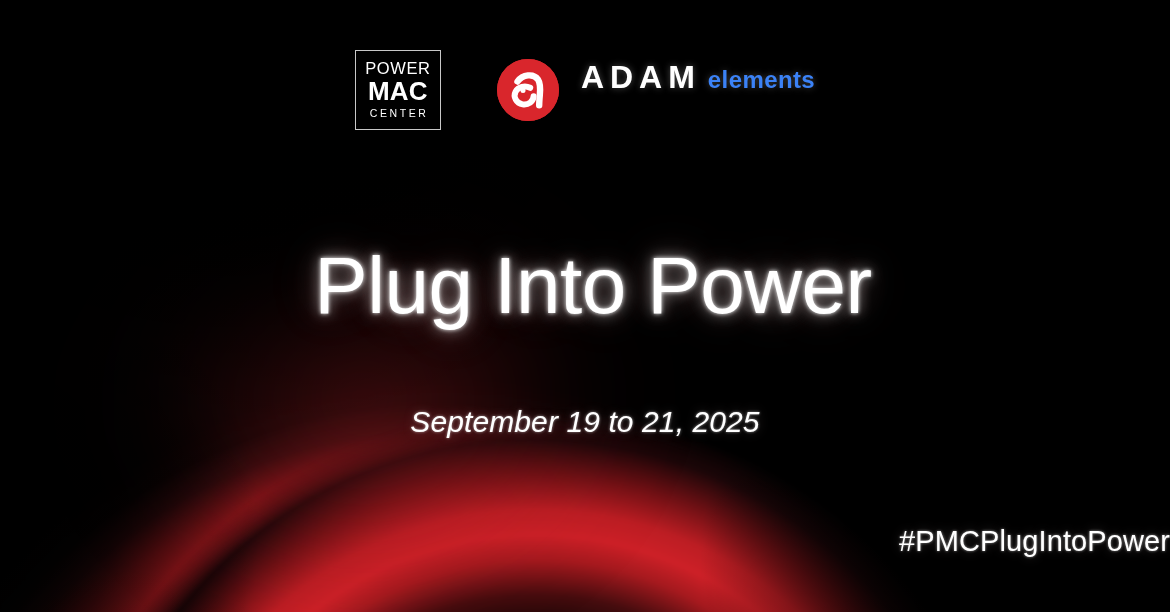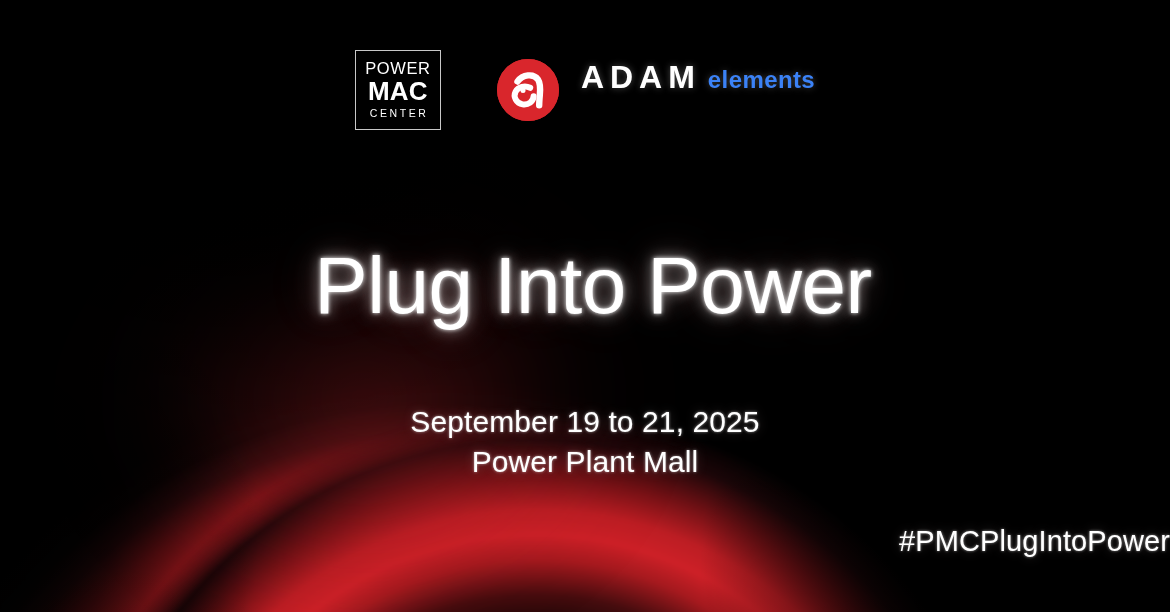--- a/index.html
+++ b/index.html
@@ -243,20 +243,21 @@
     color: #ffffff;
   }
   .detail-line {
     font-size: 30px;
     font-weight: 400;
     line-height: 1.32;
     letter-spacing: 0.1px;
     text-shadow:
       0 0 3px rgba(255,255,255,0.55),
       0 0 12px rgba(255,230,230,0.22);
+    font-style: italic;
   }
 
   
   .hashtag {
     position: absolute;
     top: 525px;
     left: 0;
     width: 100%;
     text-align: right;
     color: #ffffff;
@@ -309,19 +310,18 @@
           <span class="elements-word">elements</span>
         </span>
       </div>
 
     </div>
 
     <div class="headline">Plug Into Power</div>
 
     <div class="details">
       <div class="detail-line">September 19 to 21, 2025</div>
-      <div class="detail-line">Power Plant Mall</div>
     </div>
 
     <div class="hashtag">#PMCPlugIntoPower</div>
 
   </div>
 </div>
 
 </body></html>

